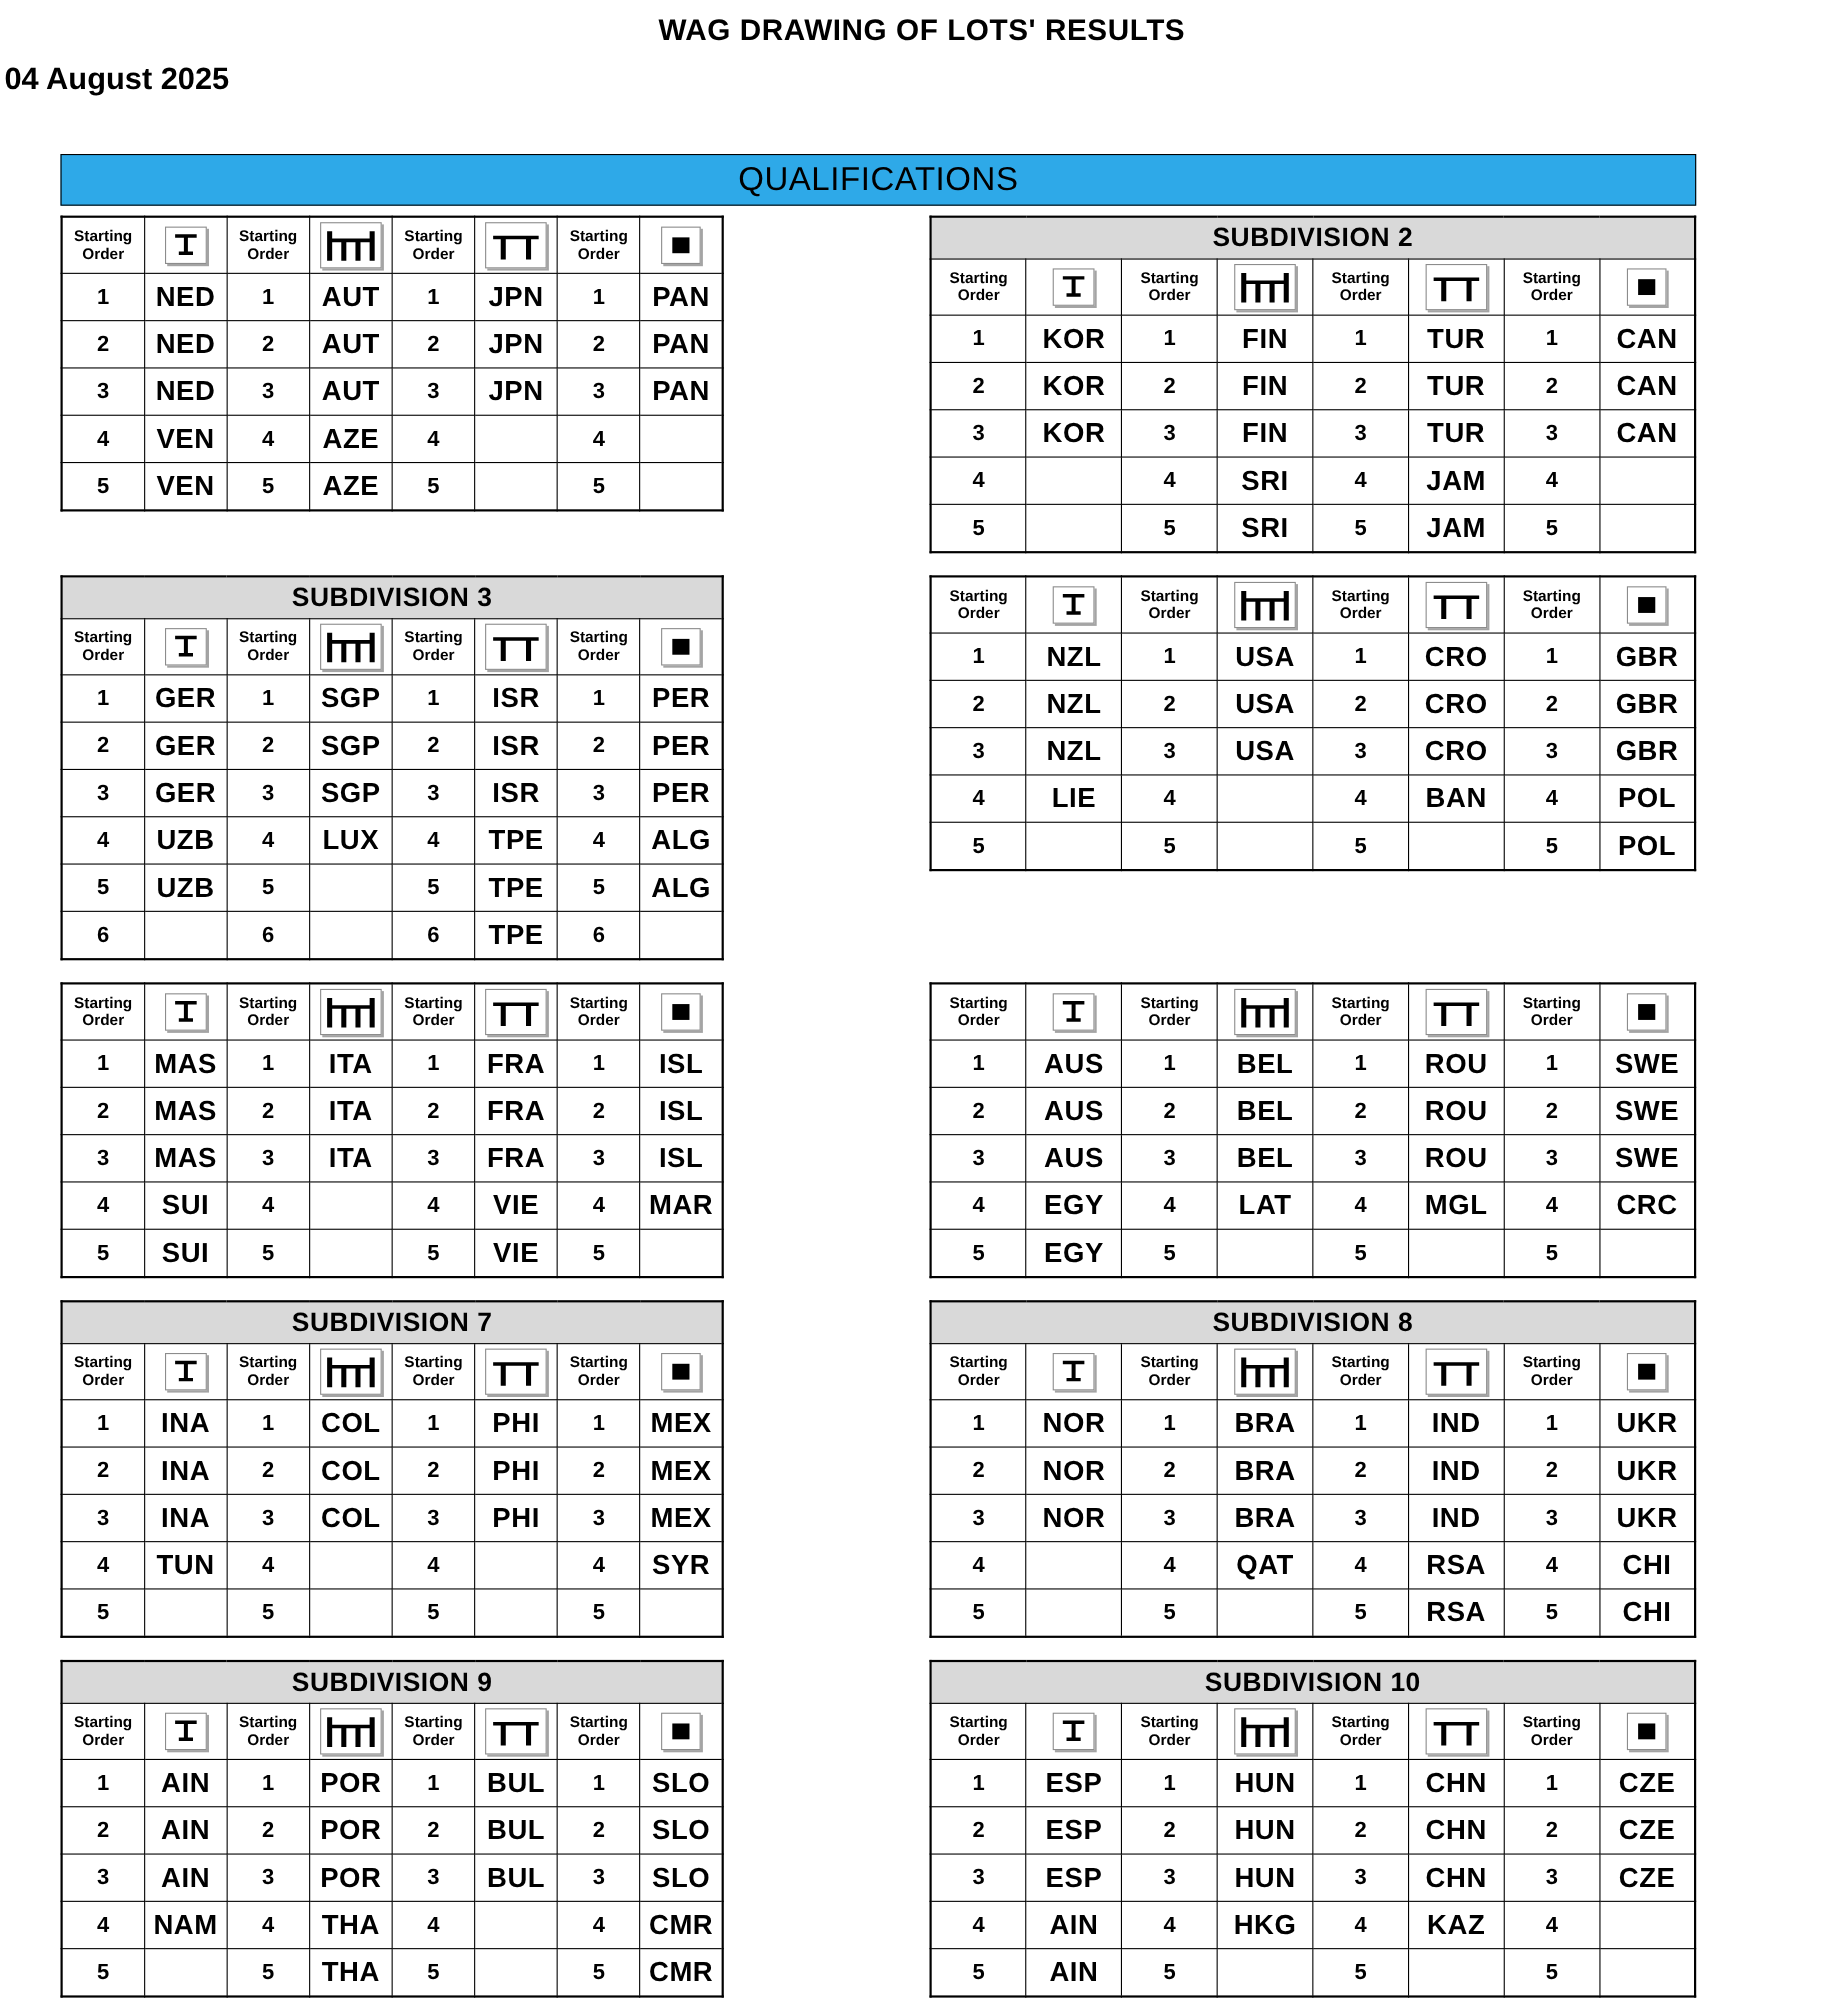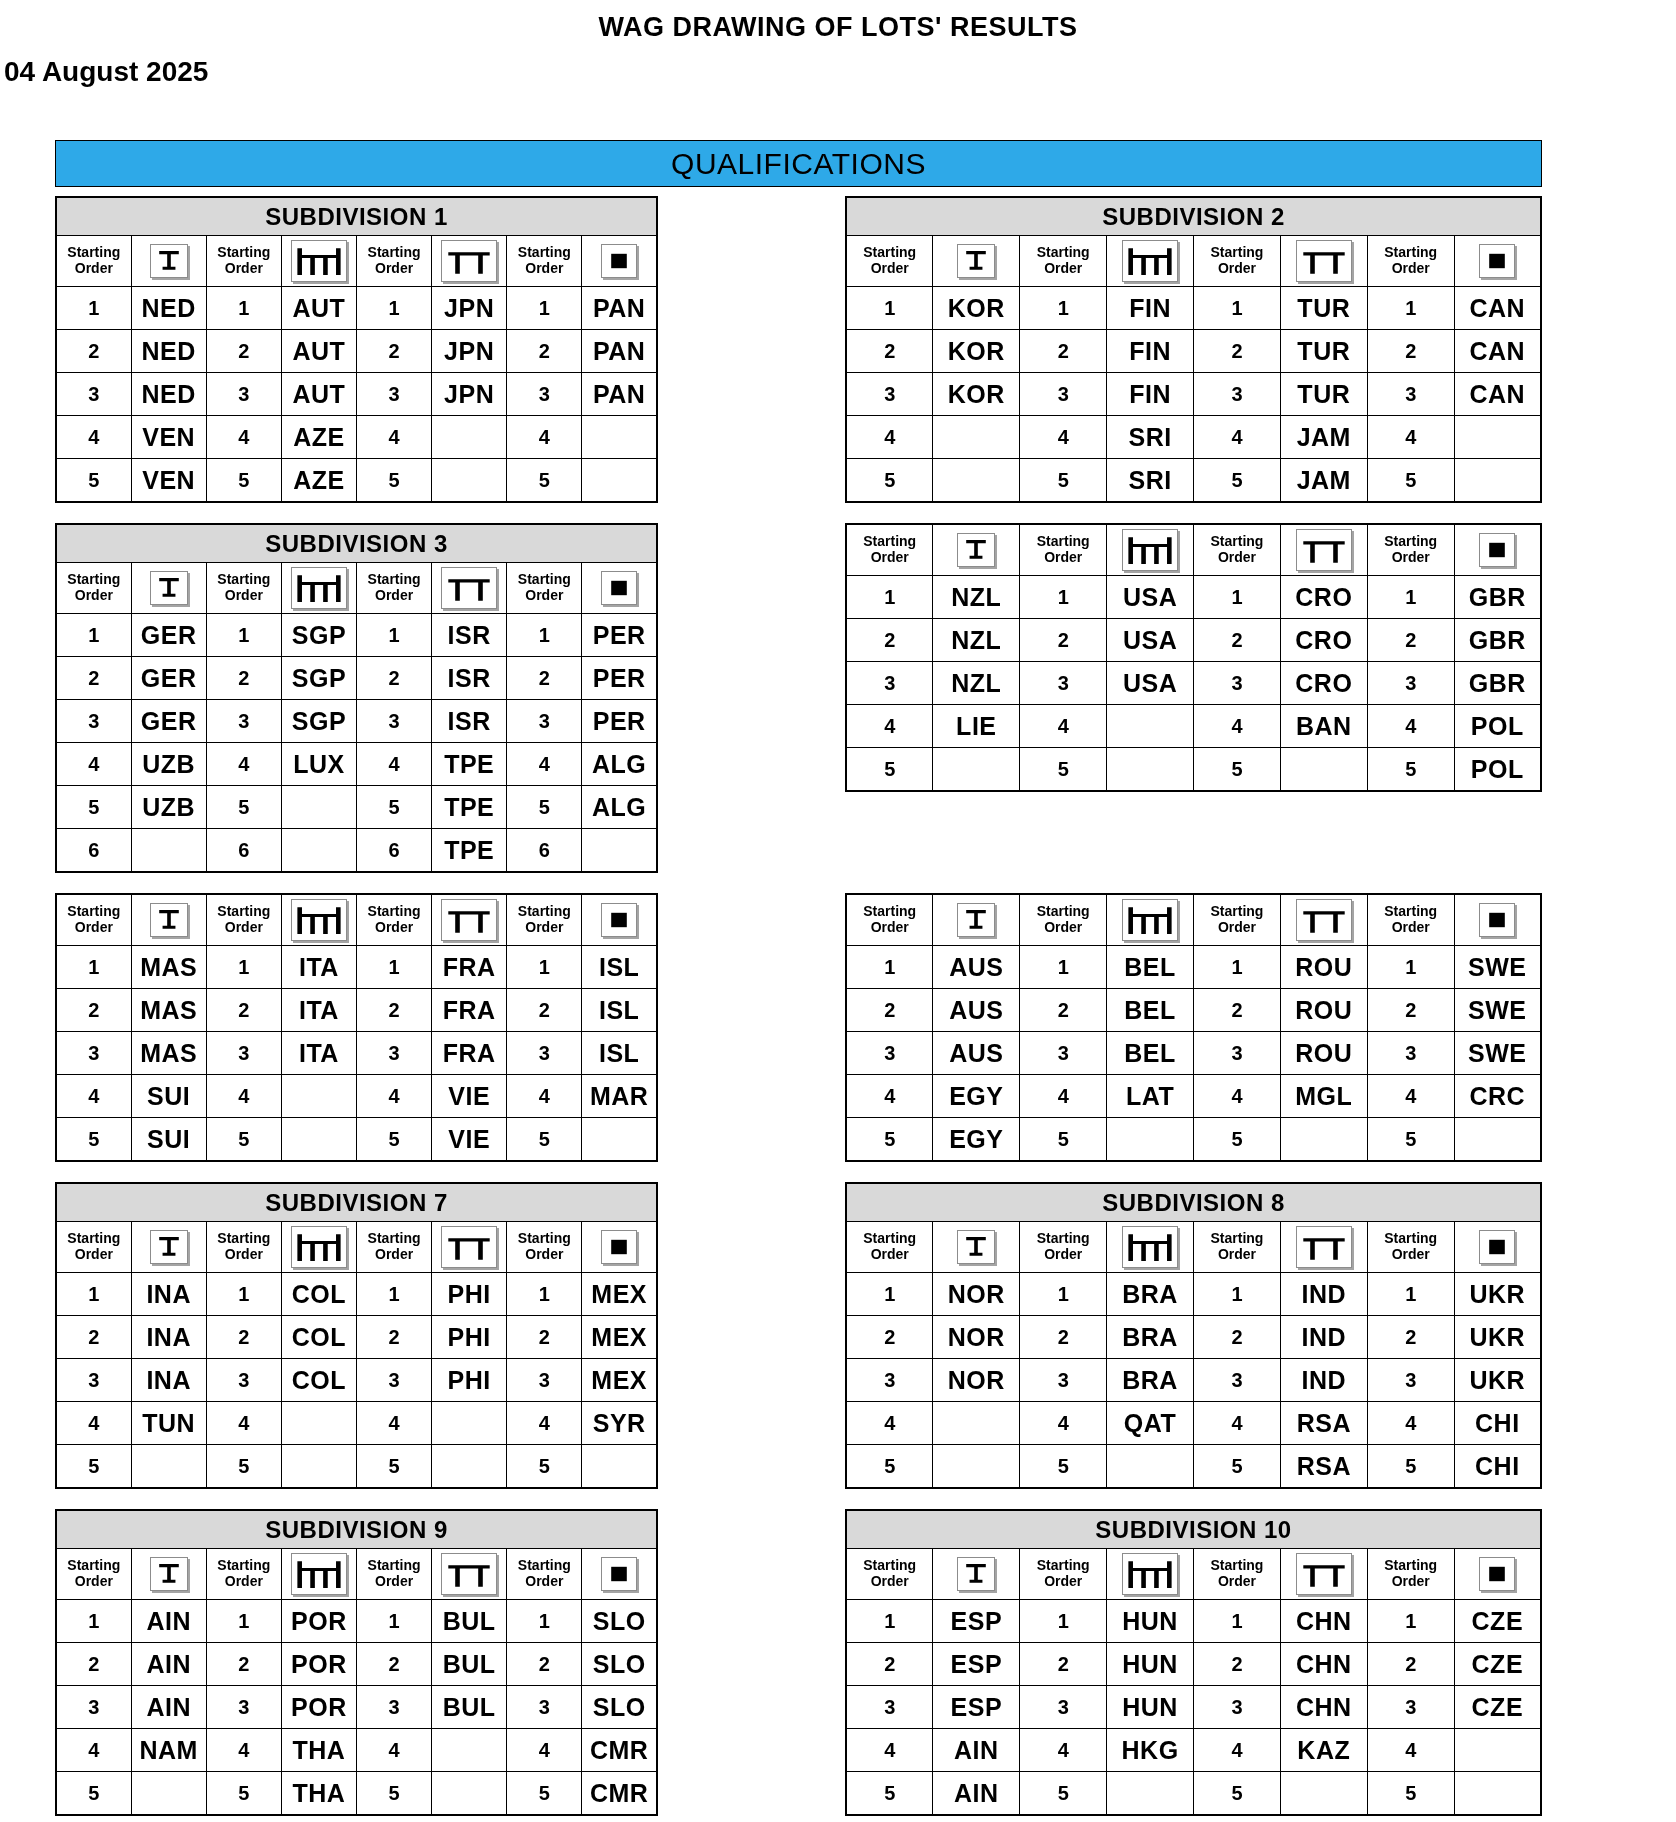--- a/index.html
+++ b/index.html
@@ -57,23 +57,20 @@
 </head>
 <body>
 
 <div class="page">
   <div class="doc-title">WAG DRAWING OF LOTS' RESULTS</div>
   <div class="doc-date">04 August 2025</div>
   <div class="banner" style="background: rgb(46, 169, 232);">QUALIFICATIONS</div>
   <div class="tables" id="tables">
       <table class="sub">
         <thead>
-          <tr>
-            <th colspan="8" class="ttl">SUBDIVISION 1</th>
-          </tr>
           <tr class="hdr">
             <th class="so"><span>Starting Order</span></th>
             <th class="ap"><span class="ibox" style="width:36px;height:32px;">
                 <svg width="28" height="24" viewBox="0 0 100 100" preserveAspectRatio="none">
                   <path d="M15 15 H85 M50 15 V80 M27 80 H73" stroke="#000" stroke-width="13" fill="none"></path>
                 </svg>
               </span></th>
             <th class="so"><span>Starting Order</span></th>
             <th class="ap"><span class="ibox" style="width:54px;height:40px;">
                 <svg width="46" height="32" viewBox="0 0 100 100" preserveAspectRatio="none">

